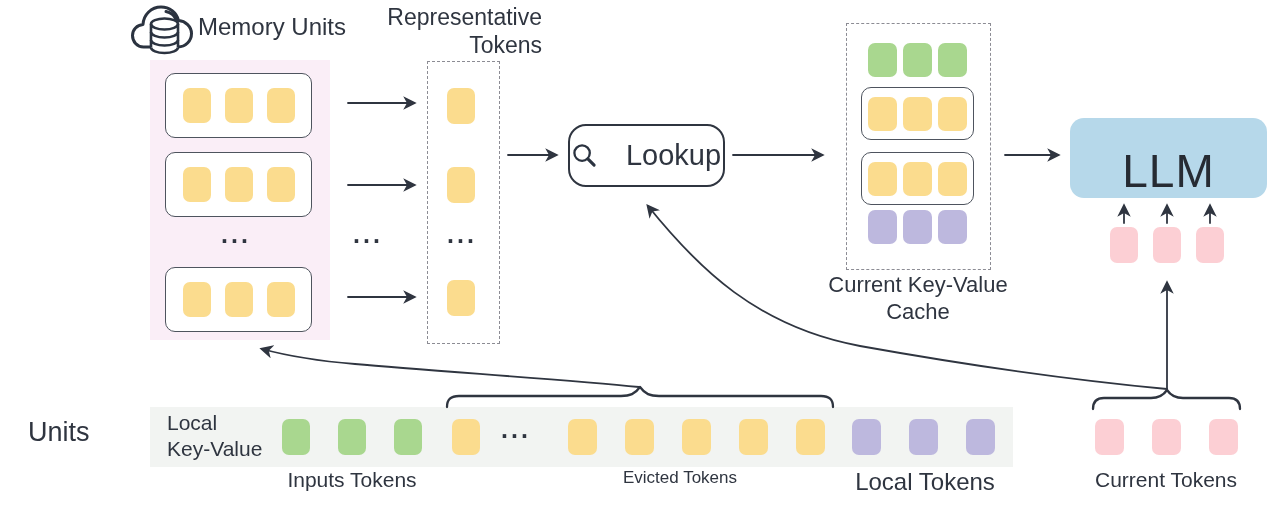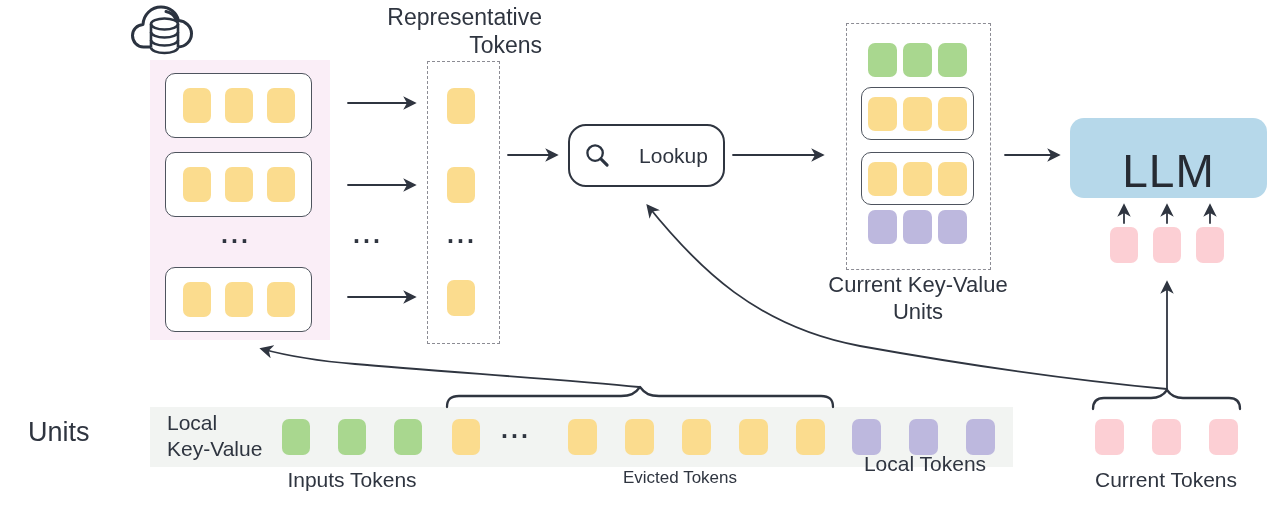--- a/index.html
+++ b/index.html
@@ -13,21 +13,21 @@
   .center{text-align:center;}
   
   .memory-box{position:absolute;left:150px;top:60px;width:180px;height:280px;background:var(--c-memory_bg);}
   .memory-unit{position:absolute;left:15px;width:145px;height:63px;background:#ffffff;border:1.3px solid #4e545e;border-radius:10px;display:flex;align-items:center;justify-content:center;}
   .dashed-box{position:absolute;border:1.6px dashed #8c8c94;background:transparent;}
   .rep-box{left:427px;top:61px;width:71px;height:281px;}
   .cache-box{left:846px;top:23px;width:143px;height:245px;}
   .cache-row{position:absolute;display:flex;gap:6px;}
   .cache-boxed{position:absolute;left:14px;width:111px;height:51px;background:#fff;border:1.3px solid #4e545e;border-radius:10px;display:flex;align-items:center;justify-content:center;}
   .lookup-btn{position:absolute;left:568px;top:124px;width:157px;height:63px;background:#fff;border:2px solid #2f3540;border-radius:18px;display:flex;align-items:center;justify-content:center;gap:9px;box-sizing:border-box;}
-  .lookup-btn span{font-size:21px;margin-left:20px;}
+  .lookup-btn span{font-size:29px;margin-left:20px;}
   .llm-box{position:absolute;left:1070px;top:118px;width:197px;height:80px;background:var(--c-blue_llm);border-radius:14px;display:flex;align-items:flex-end;justify-content:center;font-size:46px;letter-spacing:1px;color:#262b33;}
   .strip{position:absolute;left:150px;top:407px;width:863px;height:60px;background:var(--c-strip_bg);}
   
   .tokens{position:absolute;display:flex;}
   .token{display:block;width:28px;height:36px;border-radius:7px;}
   .mem-tokens{gap:14px;}
   .mem-tokens .token{height:35px;}
   .cache-row .token{width:29px;height:34px;}
   .gap28{gap:28px;}
   .w29 .token{width:29px;}
@@ -52,20 +52,21 @@
         <ellipse cx="34.5" cy="22" rx="13.5" ry="5.5"></ellipse>
         <path d="M21,22 L21,45.5"></path>
         <path d="M48,22 L48,45.5"></path>
         <path d="M21,45.5 A13.5,5.5 0 0 0 48,45.5"></path>
         <path d="M21,30 A13.5,5.5 0 0 0 48,30"></path>
         <path d="M21,38 A13.5,5.5 0 0 0 48,38"></path>
       </g>
     </svg>
   </div>
 
+  <div class="label" style="left:198px;top:13px;font-size:24px;">Memory Units</div>
   <div class="label pre center" style="left:382px;top:3px;width:160px;font-size:23px;line-height:28px;text-align:right;">Representative
 Tokens</div>
 
   <div class="memory-box">
     <div class="memory-unit" style="top:13px;">
       <div class="tokens mem-tokens" style="position:static;">
           <span class="token" style="background: var(--c-yellow);"></span>
           <span class="token" style="background: var(--c-yellow);"></span>
           <span class="token" style="background: var(--c-yellow);"></span>
         </div>
@@ -129,21 +130,21 @@
           <span class="token" style="background: var(--c-yellow);"></span>
         </div>
     </div>
     <div class="cache-row" style="left:21px;top:186px;">
         <span class="token" style="background: var(--c-purple);"></span>
         <span class="token" style="background: var(--c-purple);"></span>
         <span class="token" style="background: var(--c-purple);"></span>
       </div>
   </div>
   <div class="label pre center" style="left:818px;top:271px;width:200px;font-size:22px;line-height:27px;">Current Key-Value
-Units</div>
+Cache</div>
 
   <div class="llm-box">
     <span>LLM</span>
   </div>
   <div class="tokens gap15" style="left:1110px;top:227px;">
       <span class="token" style="background: var(--c-pink);"></span>
       <span class="token" style="background: var(--c-pink);"></span>
       <span class="token" style="background: var(--c-pink);"></span>
     </div>
 
@@ -174,21 +175,21 @@
       <span class="token" style="background: var(--c-purple);"></span>
     </div>
   <div class="tokens gap28 w29" style="left:1095px;top:419px;">
       <span class="token" style="background: var(--c-pink);"></span>
       <span class="token" style="background: var(--c-pink);"></span>
       <span class="token" style="background: var(--c-pink);"></span>
     </div>
 
   <div class="label center" style="left:272px;top:468px;width:160px;font-size:21px;">Inputs Tokens</div>
   <div class="label center" style="left:600px;top:468px;width:160px;font-size:17px;">Evicted Tokens</div>
-  <div class="label center" style="left:845px;top:452px;width:160px;font-size:21px;">Local Tokens</div>
+  <div class="label center" style="left:845px;top:468px;width:160px;font-size:24px;">Local Tokens</div>
   <div class="label center" style="left:1086px;top:468px;width:160px;font-size:21px;">Current Tokens</div>
 
   <svg class="overlay" width="1280" height="509" viewBox="0 0 1280 509">
     <defs>
       <marker id="arr" viewBox="0 0 10 10" refX="8" refY="5" markerWidth="7.5" markerHeight="7.5" orient="auto-start-reverse">
         <path d="M0,0 L10,5 L0,10 L2.8,5 Z" fill="#2f3540"></path>
       </marker>
     </defs>
     <g stroke="#2f3540" stroke-width="1.8" fill="none" stroke-linecap="round">
 

